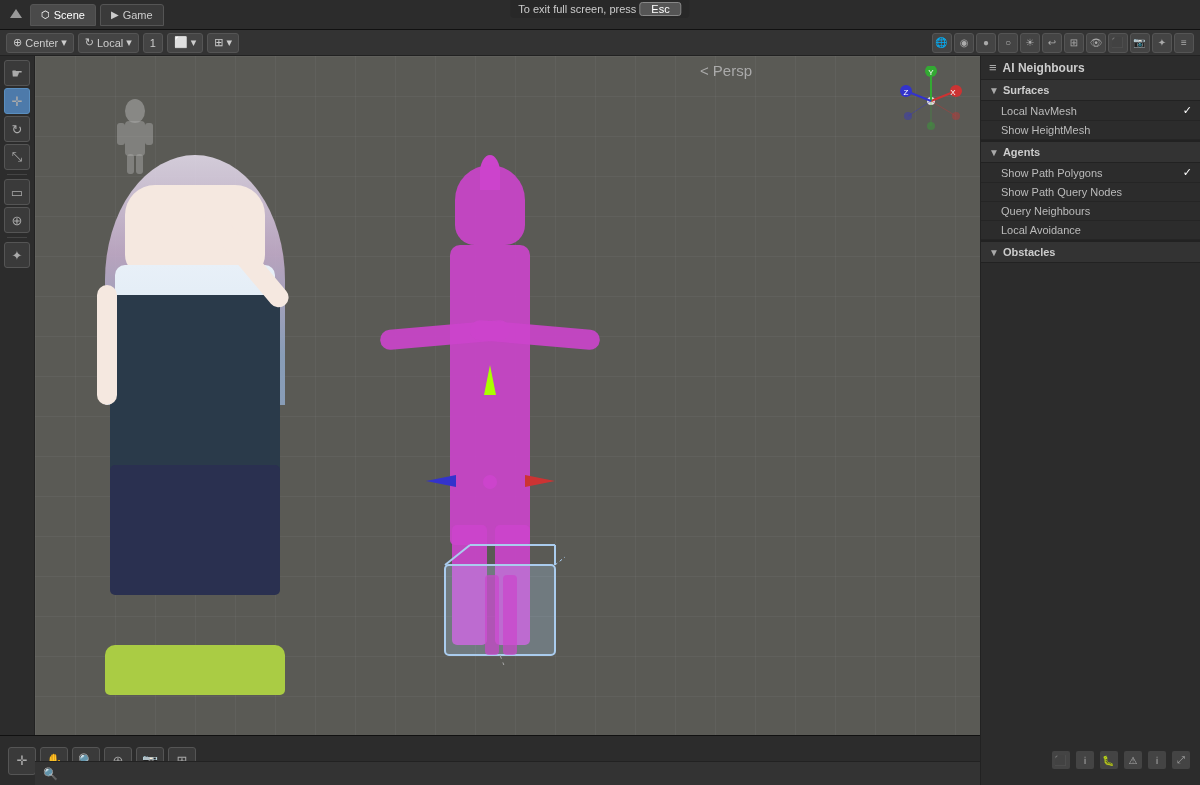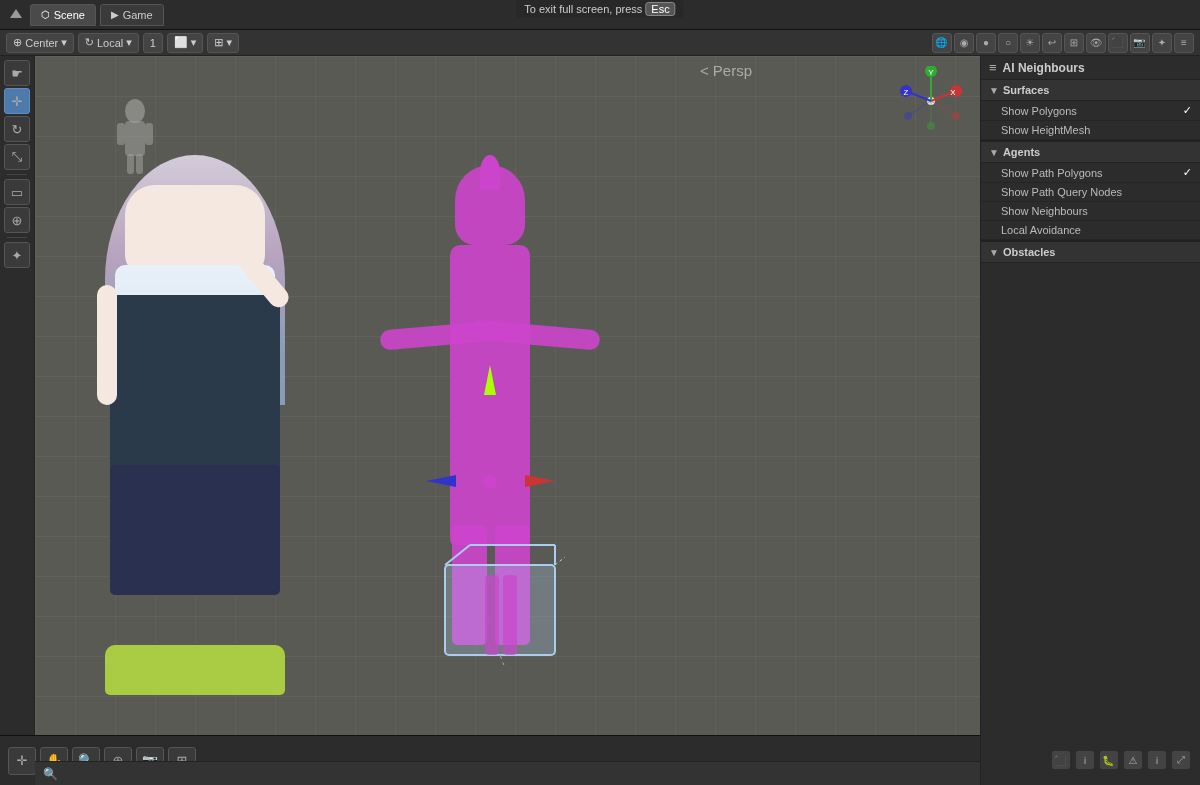--- a/index.html
+++ b/index.html
@@ -461,21 +461,21 @@
       padding: 2px 8px;
       border-radius: 0 0 4px 4px;
       z-index: 20;
       white-space: nowrap;
     }
     .esc-badge {
       display: inline-block;
       background: #555;
       border: 1px solid #888;
       border-radius: 3px;
-      padding: 0 5px;
+      padding: 0 11px;
       font-size: 11px;
       color: #fff;
     }
 
     
     .left-char-bg {
       width: 100%;
       height: 100%;
       position: relative;
       overflow: hidden;
@@ -748,21 +748,21 @@
       <span style="color:#aaa;font-size:13px;">≡</span>
       <span style="font-size:12px;color:#ccc;font-weight:bold;">AI Neighbours</span>
     </div>
 
     <div class="section-header">
       <span class="section-arrow">▼</span>
       <span class="section-title">Surfaces</span>
     </div>
     <div>
       <div class="panel-item">
-        <span class="panel-item-label">Show Polygons</span>
+        <span class="panel-item-label">Local NavMesh</span>
         <span class="checkmark">✓</span>
       </div>
       <div class="panel-item">
         <span class="panel-item-label">Show HeightMesh</span>
         <span class="checkmark"></span>
       </div>
     </div>
 
     <div class="panel-divider"></div>
 
@@ -773,21 +773,21 @@
     <div>
       <div class="panel-item">
         <span class="panel-item-label">Show Path Polygons</span>
         <span class="checkmark">✓</span>
       </div>
       <div class="panel-item">
         <span class="panel-item-label">Show Path Query Nodes</span>
         <span class="checkmark"></span>
       </div>
       <div class="panel-item">
-        <span class="panel-item-label">Show Neighbours</span>
+        <span class="panel-item-label">Query Neighbours</span>
         <span class="checkmark"></span>
       </div>
       <div class="panel-item">
         <span class="panel-item-label">Local Avoidance</span>
         <span class="checkmark"></span>
       </div>
     </div>
 
     <div class="panel-divider"></div>
 

